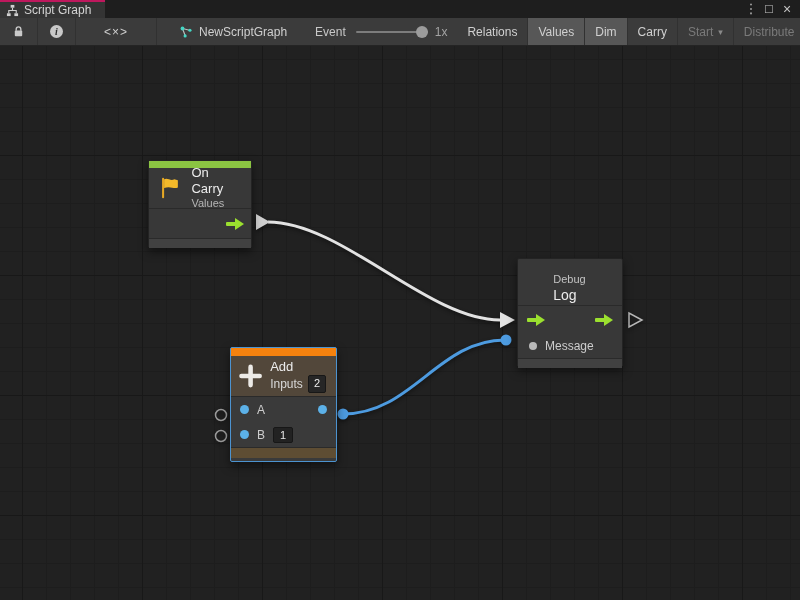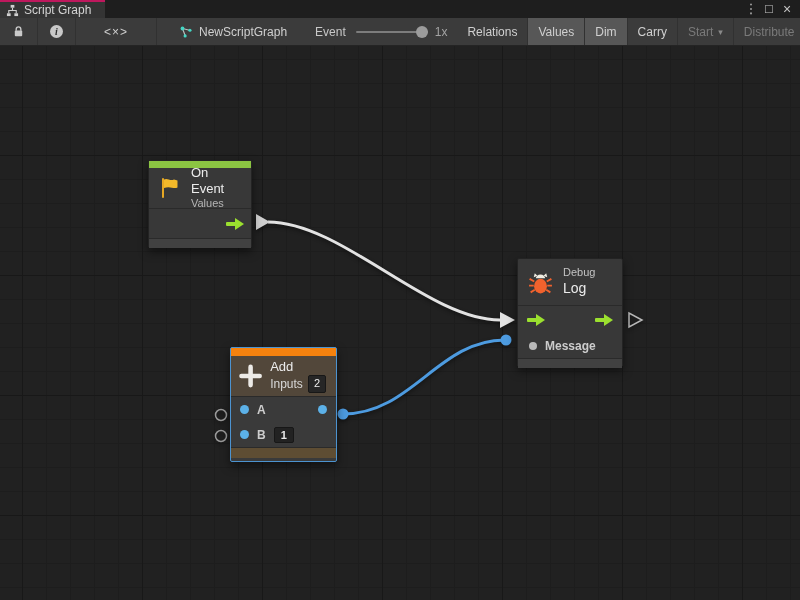--- a/index.html
+++ b/index.html
@@ -59,38 +59,38 @@
   .node.selected { border:1px solid #4c93d0; }
   .color-bar { width:100%; }
   .node-header { display:flex; align-items:center; gap:9px; padding:5px 10px 5px 9px; }
   .hdr-text { display:flex; flex-direction:column; justify-content:center; line-height:1.25; }
   .node-title { font-size:13px; color:#ececec; }
   .node-subtitle { font-size:11px; color:#b5b5b5; }
   .node-surtitle { font-size:11px; color:#c3c3c3; }
   .divider { height:1px; background:#2a2a2a; }
   .node-footer { background:#414141; }
 
-  .port-row { display:flex; align-items:center; gap:8px; padding:0 9px;font-weight:bold; }
+  .port-row { display:flex; align-items:center; gap:8px; padding:0 9px; }
   .port-dot { width:9px; height:9px; border-radius:50%; flex:0 0 9px; }
   .port-dot.value { background:#5cb1e8; }
   .port-dot.generic { width:8px; height:8px; flex-basis:8px; background:#b9b9b9; }
   .port-label { font-size:12px; color:#cdcdcd; }
   .value-box { background:#222222; border:1px solid #171717; border-radius:2px;
     color:#e8e8e8; font-size:11px; padding:1px 6px; min-width:10px; text-align:center; }
 
   
   #node-on-start { left:148px; top:114px; width:104px; height:88px; }
   #node-on-start .color-bar { height:7px; background:#8bc542; }
   #node-on-start .node-header { height:40px; }
   #node-on-start .flow-row { height:29px; justify-content:flex-end; padding-right:6px; }
   #node-on-start .node-footer { height:9px; }
 
   
   #node-debug-log { left:517px; top:212px; width:106px; height:109px; }
-  #node-debug-log .node-header { height:46px; }
+  #node-debug-log .node-header { height:46px;flex-direction:column; }
   #node-debug-log .flow-row { height:28px; justify-content:space-between; padding:0 8px; }
   #node-debug-log .msg-row { height:24px; padding-left:11px; }
   #node-debug-log .node-footer { height:9px; }
 
   
   #node-add { left:230px; top:301px; width:107px; height:115px; background:#3a3a3a; }
   #node-add .color-bar { height:8px; background:#f5820e; }
   #node-add .node-header { height:40px; background:#52473a; padding-left:8px; gap:8px; }
   #node-add .node-footer { height:10px; background:#5e4d33; }
   #node-add .port-row { height:25px; }
@@ -193,21 +193,21 @@
     </svg>
 
     <div class="node" id="node-on-start">
       <div class="color-bar"></div>
       <div class="node-header">
         <svg width="26" height="26" viewBox="0 0 24 24">
           <rect x="4" y="2" width="2" height="20" rx="1" fill="#e7a824"></rect>
           <path d="M6 3.5 C9.5 1.5 12 5.5 16 3.5 L19.5 4.5 L19.5 11.5 C15.5 13.5 12.5 9.5 6 12 Z" fill="#f3b92a"></path>
         </svg>
         <div class="hdr-text">
-          <span class="node-title">On Event</span>
+          <span class="node-title">On Carry</span>
           <span class="node-subtitle">Values</span>
         </div>
       </div>
       <div class="divider"></div>
       <div class="port-row flow-row">
         <svg width="20" height="12" viewBox="0 0 20 12">
           <rect x="1" y="4" width="10" height="4" rx="1" fill="#9be02f"></rect>
           <polygon points="10,0 10,12 19,6" fill="#9be02f"></polygon>
         </svg>
       </div>

